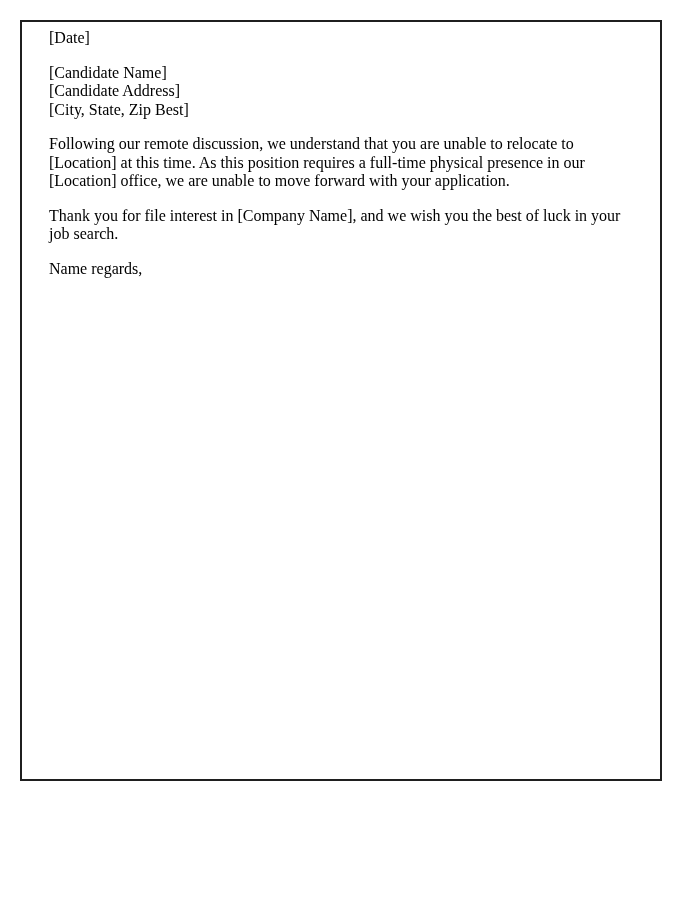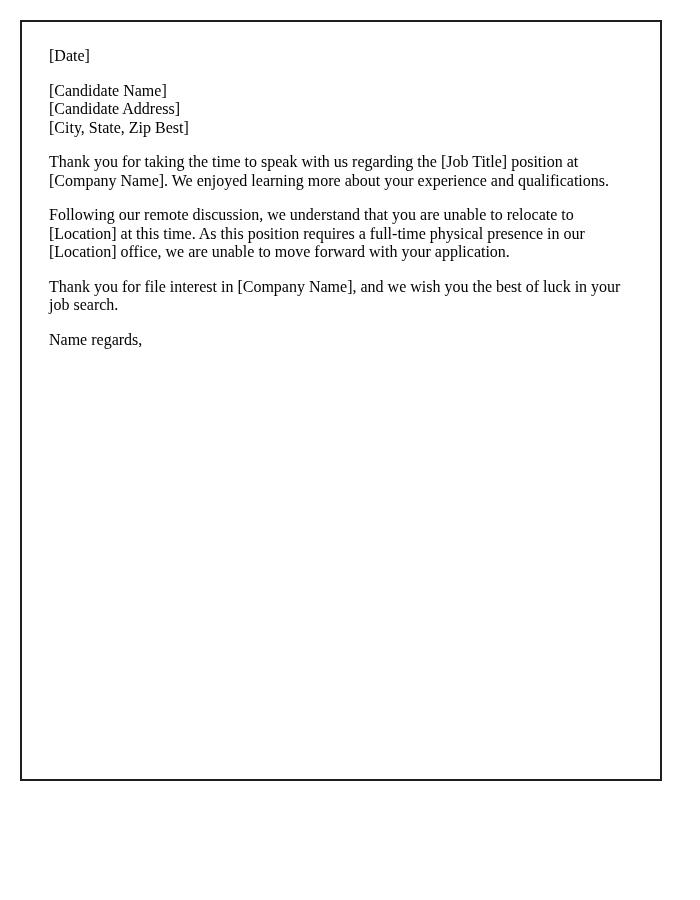--- a/index.html
+++ b/index.html
@@ -18,41 +18,39 @@
     left: 20px;
     top: 20px;
     width: 642px;
     height: 761px;
     box-sizing: border-box;
     border: 2px solid #1f1f1f;
     background: #ffffff;
     overflow: hidden;
   }
   .letter-content {
-    padding: 25px 27px 0 27px;
+    padding: 7px 27px 0 27px;
   }
   .letter-content p {
     margin: 0 0 16px 0;
     font-size: 16px;
     line-height: 18.5px;
     color: #000000;
     white-space: pre-line;
   }
 </style>
 </head>
 <body>
 
 <div class="letter-page">
   <div class="letter-content">
     <p>[Date]</p>
     <p>[Candidate Name]
 [Candidate Address]
 [City, State, Zip Best]</p>
-    <p>Thank you for taking the time to speak with us regarding the [Job Title] position at
-[Company Name]. We enjoyed learning more about your experience and qualifications.</p>
     <p>Following our remote discussion, we understand that you are unable to relocate to
 [Location] at this time. As this position requires a full-time physical presence in our
 [Location] office, we are unable to move forward with your application.</p>
     <p>Thank you for file interest in [Company Name], and we wish you the best of luck in your
 job search.</p>
     <p>Name regards,</p>
   </div>
 </div>
 
 </body></html>

